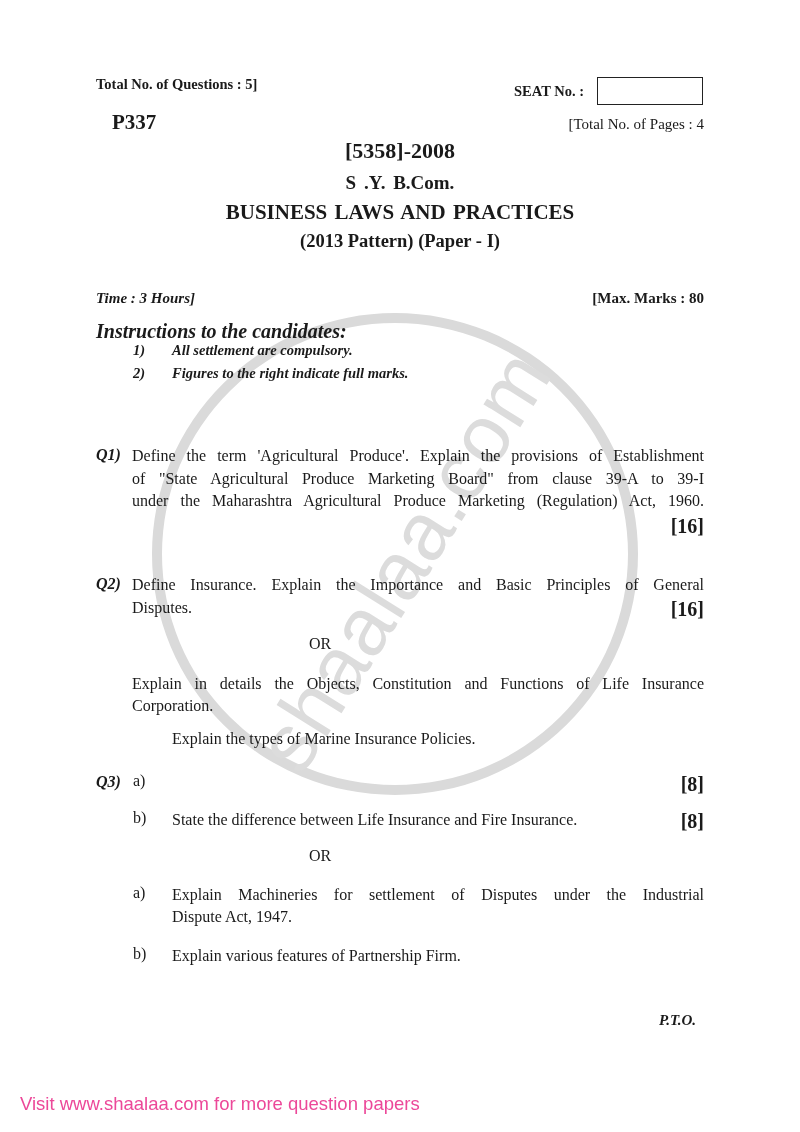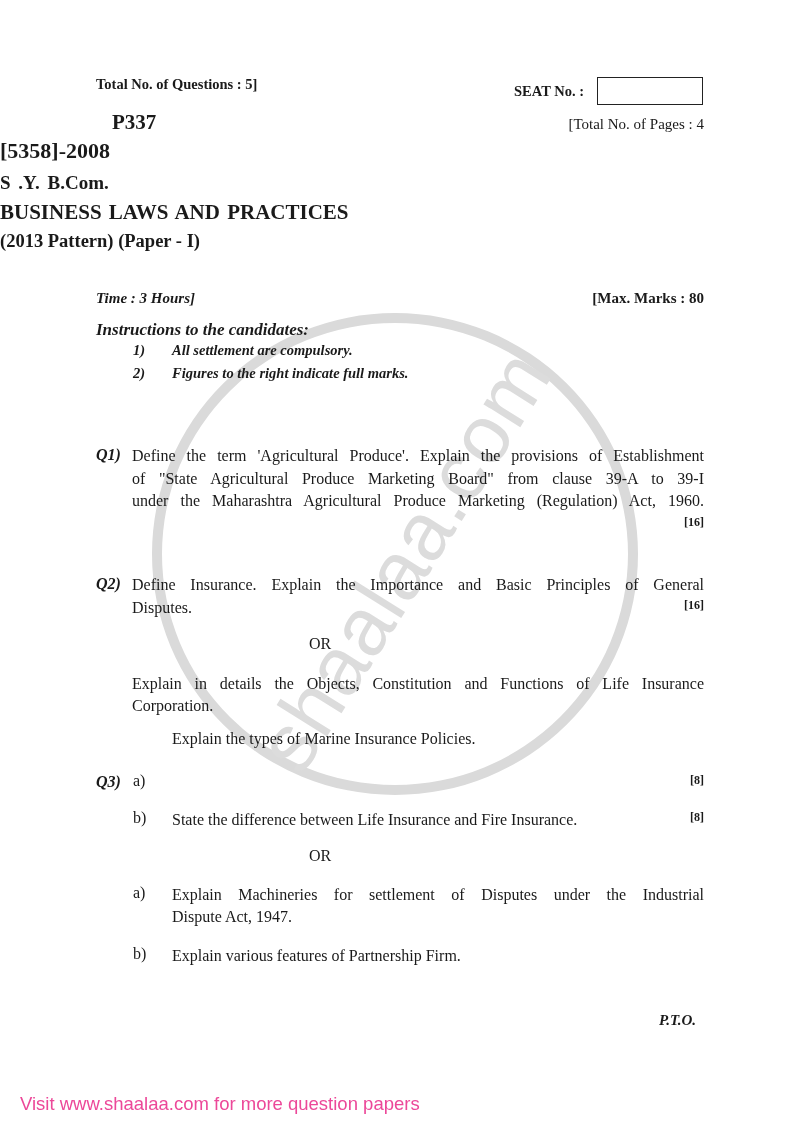--- a/index.html
+++ b/index.html
@@ -65,39 +65,39 @@
     .paper-code {
       left: 96px; top: 110px;
       font-size: 21px; font-weight: bold; margin-left: 16px;
     }
     .total-pages {
       right: 96px; top: 116px;
       font-size: 15px; font-weight: normal;
     }
     .center-block {
       left: 0; width: 800px;
-      text-align: left;
+      text-align: center;
       font-weight: bold;
     }
     .ct1 { top: 138px; font-size: 22px; }
     .ct2 { top: 172px; font-size: 19px; word-spacing: 3px; }
     .ct3 { top: 200px; font-size: 21px; word-spacing: 2px; }
     .ct4 { top: 231px; font-size: 18.5px; }
 
     .time-line {
       left: 96px; top: 290px;
       font-size: 15px; font-weight: bold; font-style: italic;
     }
     .max-marks {
       right: 96px; top: 290px;
       font-size: 15px; font-weight: bold; 
     }
     .instr-title {
       left: 96px; top: 320px;
-      font-size: 17px; font-weight: bold; font-style: italic;
+      font-size: 20px; font-weight: bold; font-style: italic;
     }
     .instr-item {
       font-size: 14.5px; font-weight: bold; font-style: italic;
     }
     .instr-num { left: 133px; }
     .instr-text { left: 172px; }
 
     
     .qnum {
       left: 96px;
@@ -105,21 +105,21 @@
     }
     .qtext {
       left: 132px; width: 572px;
       font-size: 16px; line-height: 22.5px;
       text-align: justify;
       text-align-last: left;
     }
     .qtext.justify-all { text-align-last: justify; }
     .marks {
       right: 96px;
-      font-size: 12px; font-weight: bold;
+      font-size: 20px; font-weight: bold;
     }
     .or-label {
       left: 0; width: 640px; text-align: center;
       font-size: 16px;
     }
     .sub-label {
       left: 133px;
       font-size: 16px;
     }
     .sub-text {

